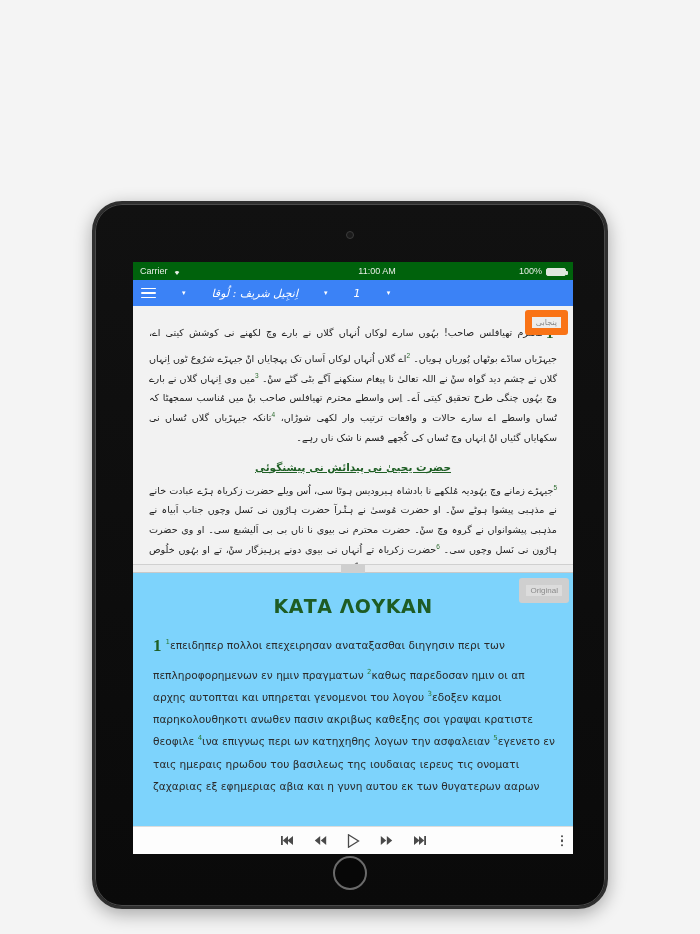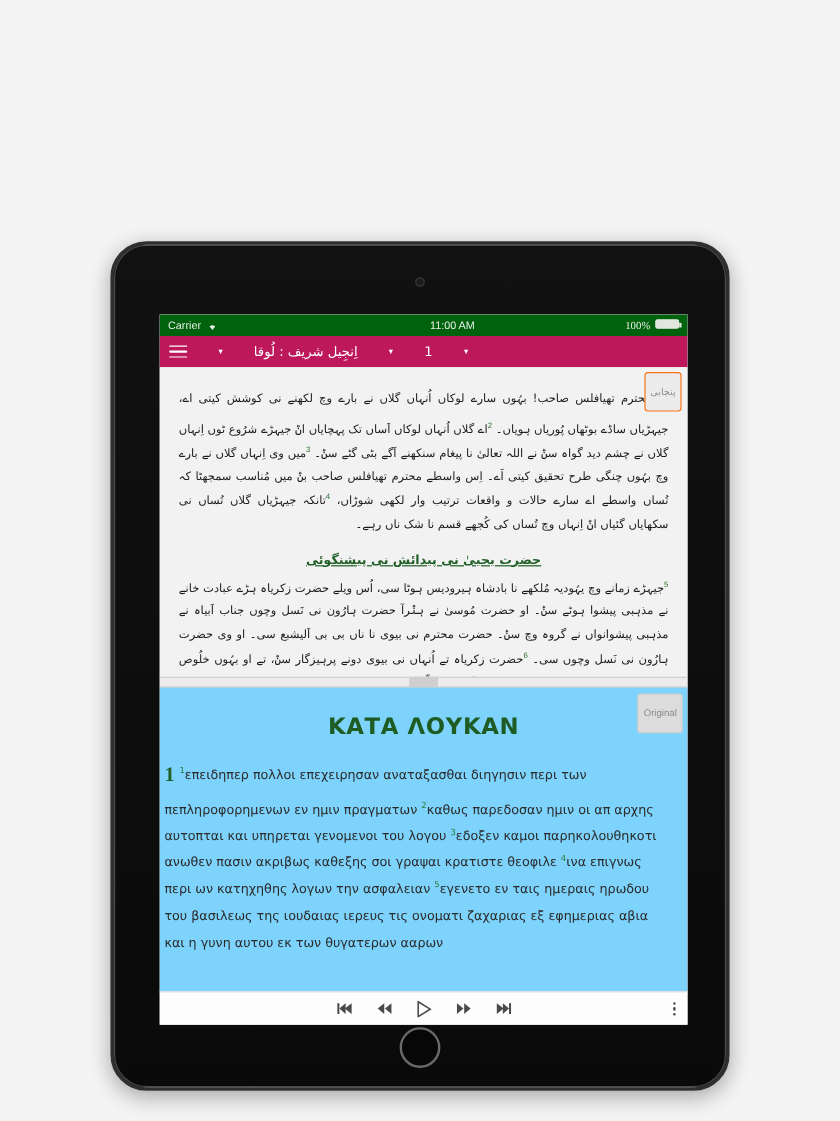--- a/index.html
+++ b/index.html
@@ -90,47 +90,48 @@
     align-items: center;
     padding: 0 7px;
     position: relative;
   }
   .sb-left { display: flex; align-items: center; gap: 4px; }
   .sb-center {
     position: absolute; left: 0; right: 0;
     text-align: center; font-size: 9px; padding-left: 48px;
   }
   .sb-right {
-    margin-left: auto; display: flex; align-items: flex-start; gap: 4px;
-    position: relative; z-index: 2; font-family: Liberation Serif, serif;
+    margin-left: auto; display: flex; align-items: flex-end; gap: 4px;
+    position: relative; z-index: 2;
   }
   .wifi-ico { width: 10px; height: 9px; display: block; }
   .battery {
     width: 20px; height: 8px;
     border: 1px solid #dfe7df;
     border-radius: 2px;
     position: relative;
     background: #dfe7df;
   }
   .battery:after {
     content: "";
     position: absolute; right: -3px; top: 2px;
     width: 2px; height: 4px; background: #dfe7df;
     border-radius: 0 1px 1px 0;
   }
 
   
   .navbar {
     height: 26px;
-    background: #be185d;
+    background: #3b82f6;
     display: flex;
     align-items: center;
     padding: 0 8px;
     gap: 26px;
     color: #ffffff;
+    font-style: italic;
   }
   .hamburger { width: 15px; display: flex; flex-direction: column; gap: 3px; cursor: pointer; }
   .hamburger span { display: block; height: 1.5px; background: #fff; border-radius: 1px; }
   .nav-title {
     font-size: 11px;
     direction: rtl;
     font-family: "DejaVu Sans", sans-serif;
     white-space: nowrap;
     letter-spacing: 0.2px;
   }
@@ -144,23 +145,23 @@
   }
   .pane-urdu { height: 258px; background: #f2f2f2; }
   .pane-greek { height: 255px; background: #7dd3fc; }
 
   .lang-tag {
     position: absolute;
     top: 4px; right: 5px;
     font-size: 8px;
     color: #8a8a8a;
     background: #ececec;
-    border: 1px solid #f97316;
+    border: 7px solid #f97316;
     border-radius: 3px;
-    padding: 11px 4px;
+    padding: 1px 4px;
     direction: rtl;
     font-family: "DejaVu Sans", sans-serif;
     z-index: 3;
   }
   .lang-tag-greek {
     top: 5px; right: 4px;
     background: #dcdcdc;
     border-color: #cfcfcf;
     direction: ltr;
     font-family: "Liberation Sans", sans-serif;
@@ -219,21 +220,21 @@
   .greek-title {
     text-align: center;
     color: #1e5c24;
     font-weight: bold;
     font-size: 19px;
     letter-spacing: 0.5px;
     padding-top: 22px;
     font-family: "DejaVu Sans", sans-serif;
   }
   .greek-body {
-    padding: 11px 16px 0 4px;
+    padding: 11px 16px 0 20px;
     font-size: 10.6px;
     line-height: 2.1;
     color: #2a2a2a;
     text-align: left;
     font-family: "DejaVu Sans", sans-serif;
   }
   .greek-chap {
     color: #1f5f25;
     font-weight: bold;
     font-size: 17px;

